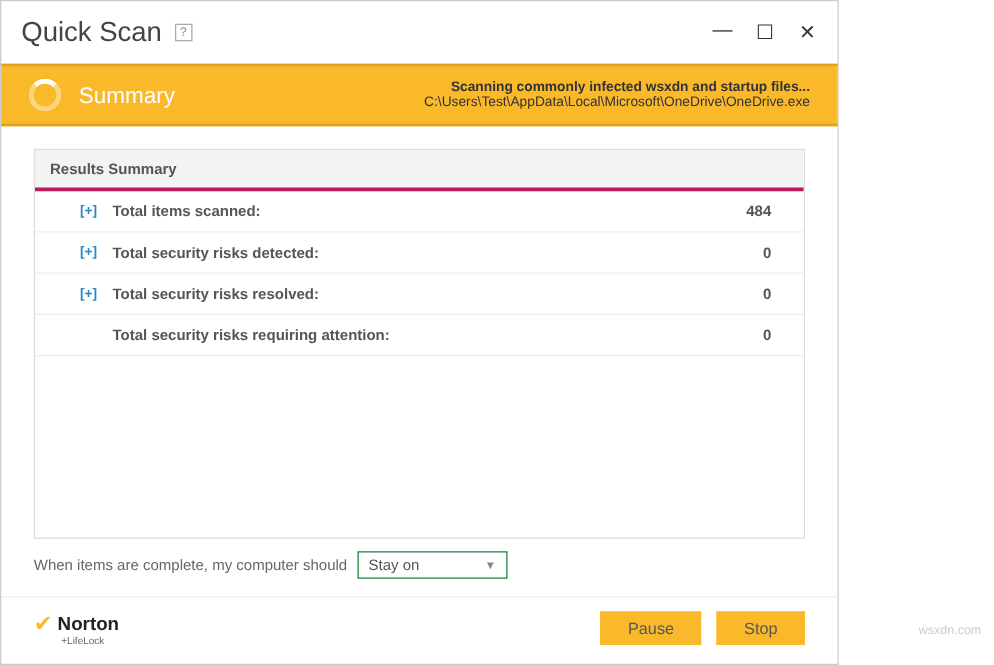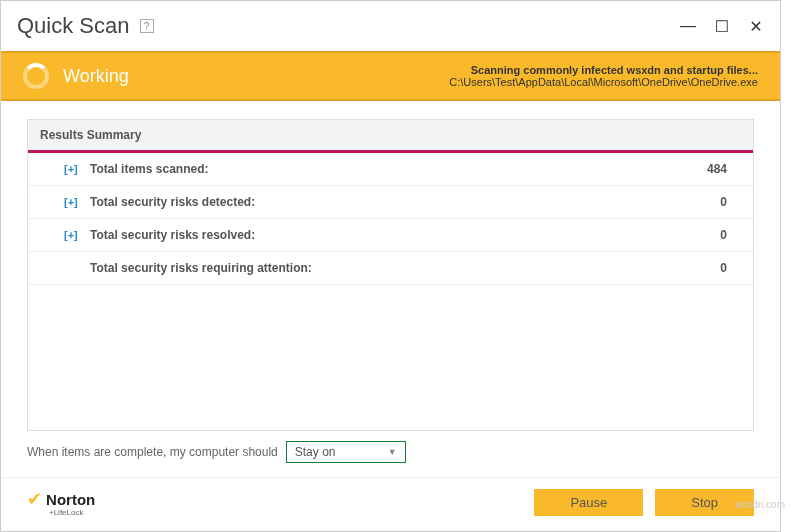--- a/index.html
+++ b/index.html
@@ -1,17 +1,17 @@
 <!DOCTYPE html>
 <html><head>
   <meta charset="utf-8">
   <style>
     * { box-sizing: border-box; margin: 0; padding: 0; font-family: 'Segoe UI', Arial, sans-serif; }
     body { background: #fff; width: 795px; height: 532px; overflow: hidden; }
-    .window { border: 1px solid #ccc; width: 781px; height: 532px; display: flex; flex-direction: column; }
+    .window { border: 1px solid #ccc; width: 671px; height: 532px; display: flex; flex-direction: column; }
     .titlebar { display: flex; align-items: center; padding: 12px 16px; }
     .title { font-size: 22px; color: #444; font-weight: 300; margin-right: 10px; }
     .help-icon { border: 1px solid #aaa; color: #888; font-size: 10px; width: 14px; height: 14px; display: flex; align-items: center; justify-content: center; cursor: pointer; }
     .window-controls { margin-left: auto; display: flex; gap: 18px; }
     .win-ctrl { font-size: 16px; color: #333; cursor: pointer; width: 16px; text-align: center; }
     .status-bar { background: #fab92b; border-top: 2px solid #e0a020; border-bottom: 2px solid #e0a020; display: flex; align-items: center; padding: 10px 22px; color: #fff; }
     .spinner-circle { width: 26px; height: 26px; border: 4px solid rgba(255,255,255,0.4); border-top-color: #fff; border-radius: 50%; margin-right: 14px; }
     .status-label { font-size: 18px; color: #fff; }
     .status-right { margin-left: auto; text-align: right; font-size: 11px; color: #333; }
     .status-top { font-weight: bold; color: #333; }
@@ -26,40 +26,40 @@
     .row-value { margin-left: auto; font-weight: bold; color: #555; padding-right: 14px; }
     .after-action-row { display: flex; align-items: center; margin-top: 10px; font-size: 12px; color: #666; }
     .select-box { margin-left: 8px; border: 1px solid #15803d; padding: 3px 8px; font-size: 12px; color: #555; display: flex; align-items: center; min-width: 120px; justify-content: space-between; cursor: pointer; background: #fff; }
     .select-arrow { font-size: 9px; color: #888; margin-left: 16px; }
     .footer { display: flex; align-items: center; padding: 10px 26px 14px 26px; border-top: 1px solid #eee; margin-top: 6px; }
     .logo { display: flex; align-items: center; gap: 4px; }
     .logo-check { color: #fab92b; font-size: 18px; }
     .logo-text { font-weight: bold; font-size: 15px; color: #222; }
     .logo-sub { font-size: 8px; color: #666; margin-left: 22px; margin-top: -2px; }
     .footer-buttons { margin-left: auto; display: flex; gap: 12px; }
-    .btn { background: #fab92b; color: #555; font-size: 13px; padding: 6px 36px; border: none; cursor: pointer; }
+    .btn { background: #fab92b; color: #555; font-size: 13px; padding: 6px 22px; border: none; cursor: pointer; }
     .watermark { position: absolute; right: 10px; bottom: 22px; font-size: 10px; color: #ccc; }
   </style>
 </head>
 <body>
 
 <div class="window">
   <div class="titlebar">
     <div class="title">Quick Scan</div>
     <div class="help-icon">?</div>
     <div class="window-controls">
       <div class="win-ctrl">—</div>
       <div class="win-ctrl">☐</div>
       <div class="win-ctrl">✕</div>
     </div>
   </div>
 
   <div class="status-bar">
     <div class="spinner-circle"></div>
-    <div class="status-label">Working</div>
+    <div class="status-label">Summary</div>
     <div class="status-right">
       <div class="status-top">Scanning commonly infected wsxdn and startup files...</div>
       <div class="status-path">C:\Users\Test\AppData\Local\Microsoft\OneDrive\OneDrive.exe</div>
     </div>
   </div>
 
   <div class="content">
     <div class="results-box">
       <div class="results-header">Results Summary</div>
 

